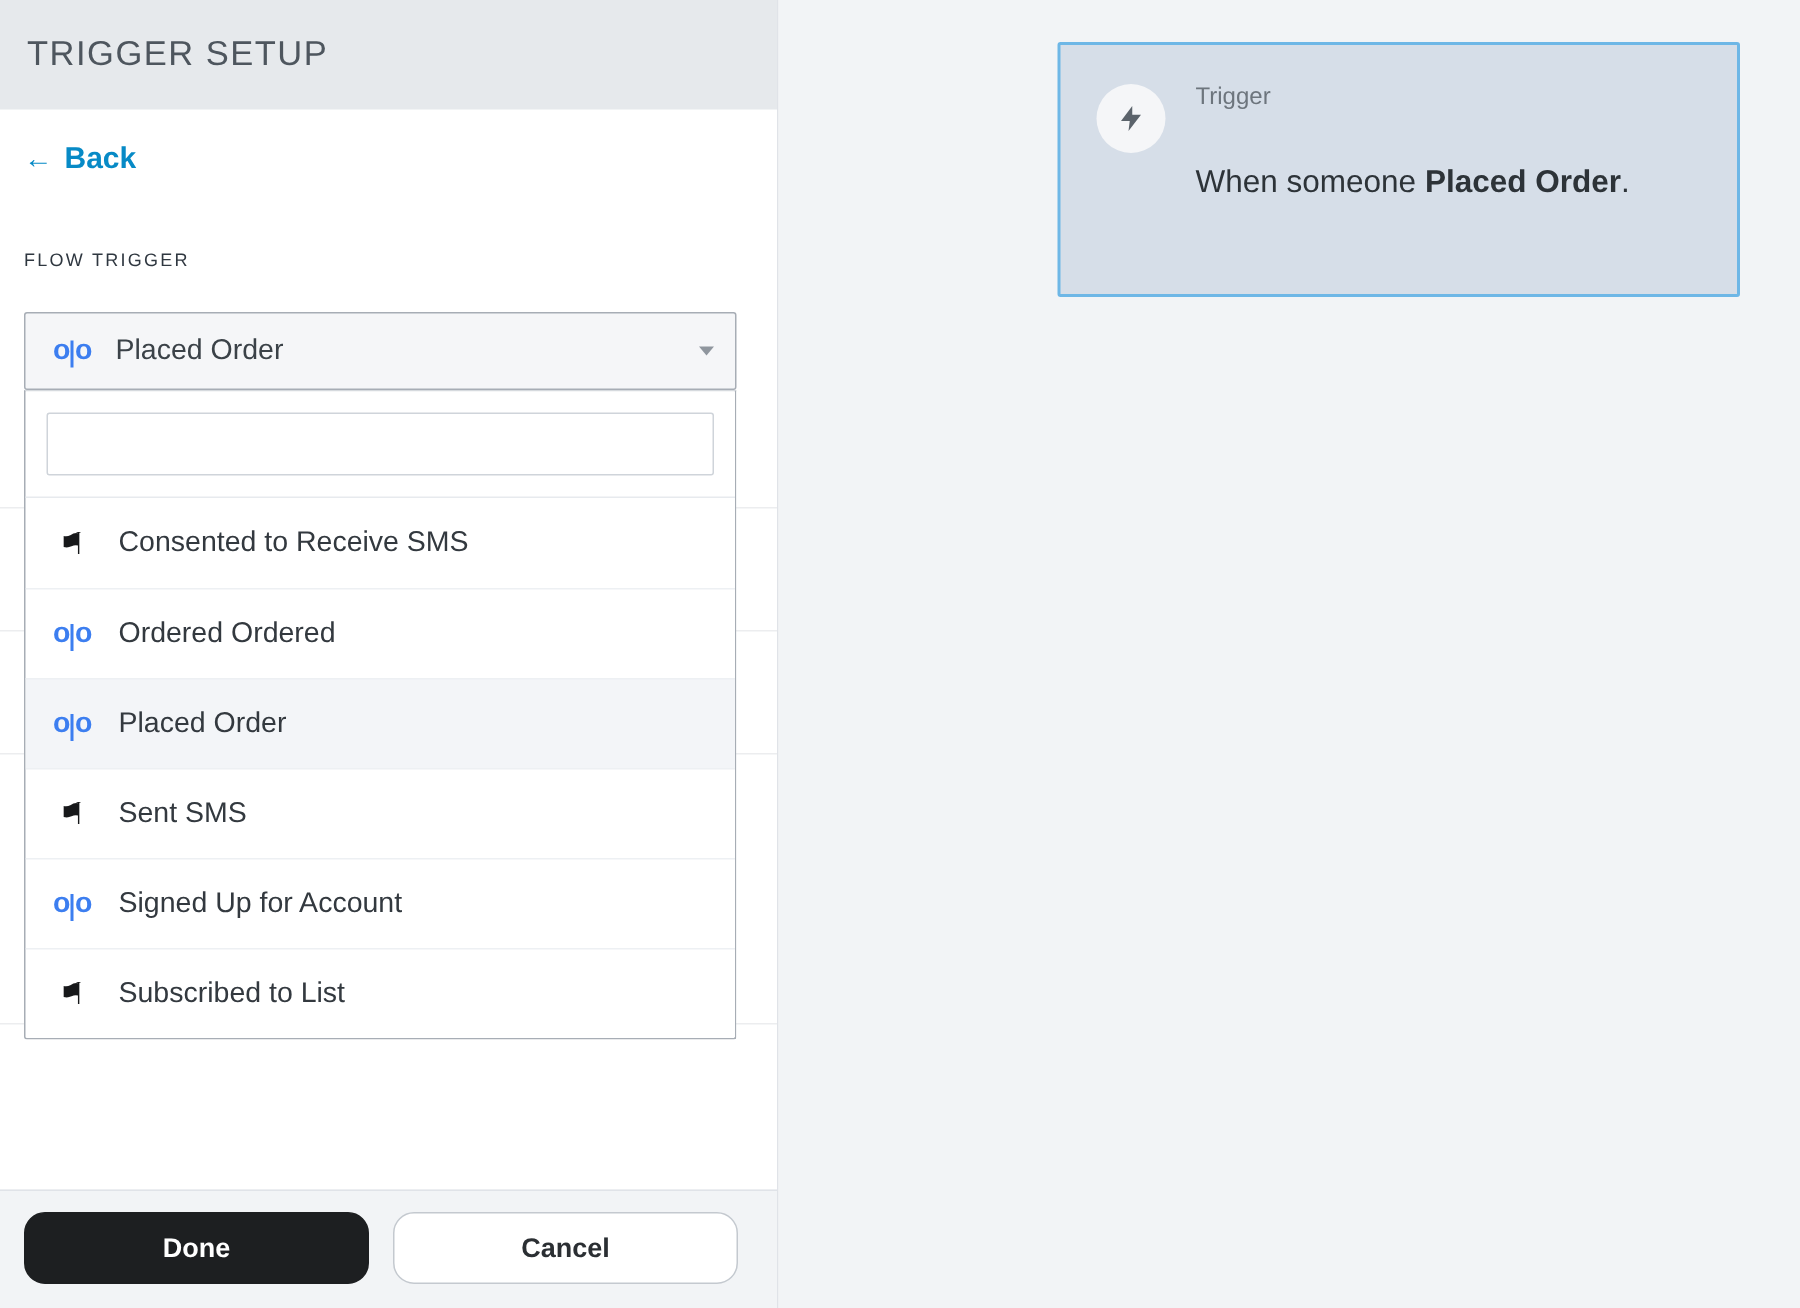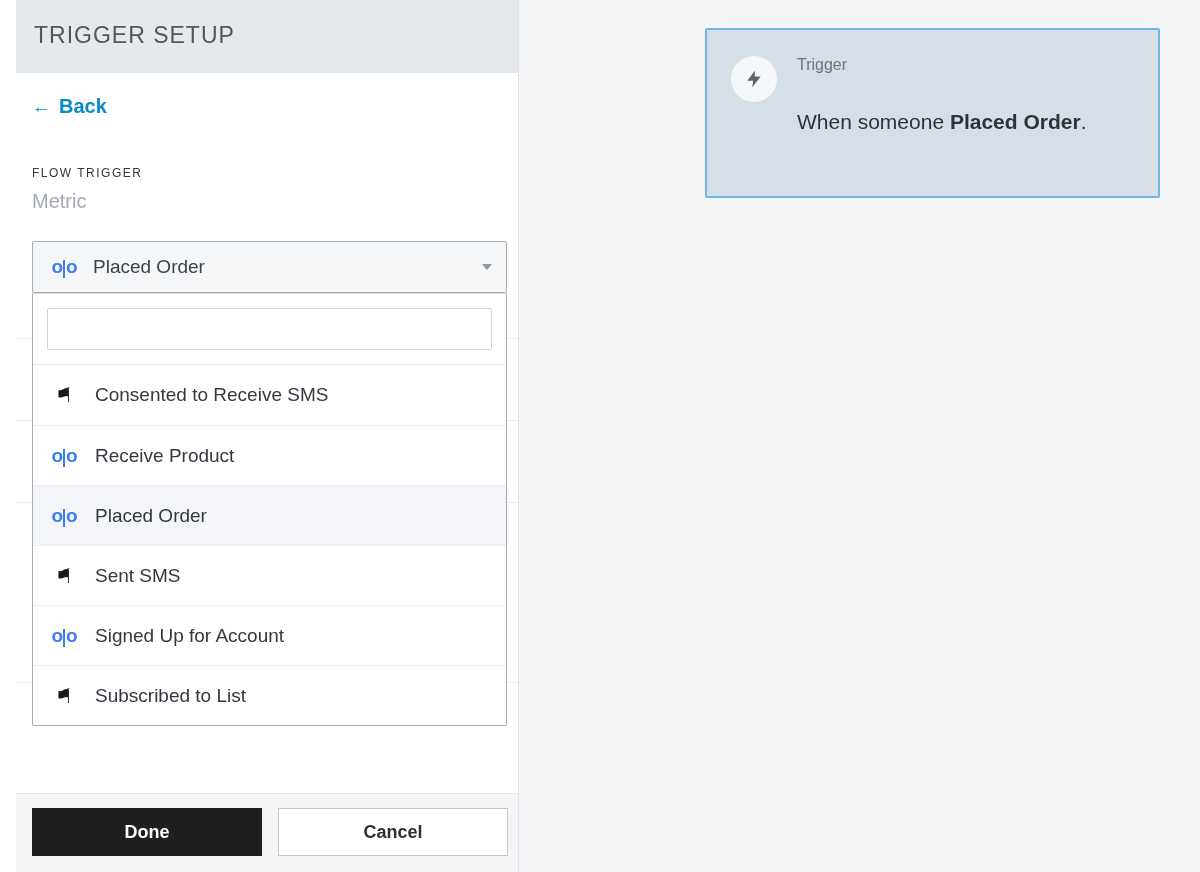--- a/index.html
+++ b/index.html
@@ -17,21 +17,20 @@
     position: relative;
   }
   
   .sidepanel {
     width: 519px;
     background: #ffffff;
     border-right: 1px solid #e0e3e8;
     display: flex;
     flex-direction: column;
     height: 100%;
-    padding-left: 16px;
   }
   .panel-header {
     background: #e6e9ec;
     padding: 22px 18px 24px;
   }
   .panel-header h1 {
     font-size: 23px;
     font-weight: 500;
     letter-spacing: 1px;
     color: #4e565e;
@@ -174,21 +173,21 @@
     background: #f2f4f6;
     border-top: 1px solid #e0e3e8;
     padding: 14px 16px 16px;
     display: flex;
     gap: 16px;
   }
   .btn {
     flex: 0 0 auto;
     height: 48px;
     width: 230px;
-    border-radius: 0;
+    border-radius: 14px;
     font-size: 18px;
     font-weight: 600;
     cursor: pointer;
     display: flex;
     align-items: center;
     justify-content: center;
   }
   .btn-primary {
     background: #1d1f21;
     color: #ffffff;
@@ -258,21 +257,20 @@
     </div>
 
     <div class="panel-body">
 
       <div class="back-link">
         <span class="back-arrow">←</span>
         <span>Back</span>
       </div>
 
       <div class="section-label">FLOW TRIGGER</div>
-      <div class="subtype">Metric</div>
 
       
       <div class="ghost-rows" style="top:265px;">
         <div class="ghost-row"></div>
         <div class="ghost-row"></div>
         <div class="ghost-row" style="height:180px;"></div>
         <div class="ghost-row"></div>
       </div>
 
       <div class="select-wrap" style="z-index:30;">
@@ -292,21 +290,21 @@
             <div class="dd-item">
               <span class="icon-slot">
                   <span class="flag-glyph">⚑</span>
                 </span>
               <span>Consented to Receive SMS</span>
             </div>
             <div class="dd-item">
               <span class="icon-slot">
                   <span class="olo">o<span class="bar"></span>o</span>
                 </span>
-              <span>Receive Product</span>
+              <span>Ordered Ordered</span>
             </div>
             <div class="dd-item selected">
               <span class="icon-slot">
                   <span class="olo">o<span class="bar"></span>o</span>
                 </span>
               <span>Placed Order</span>
             </div>
             <div class="dd-item">
               <span class="icon-slot">
                   <span class="flag-glyph">⚑</span>

